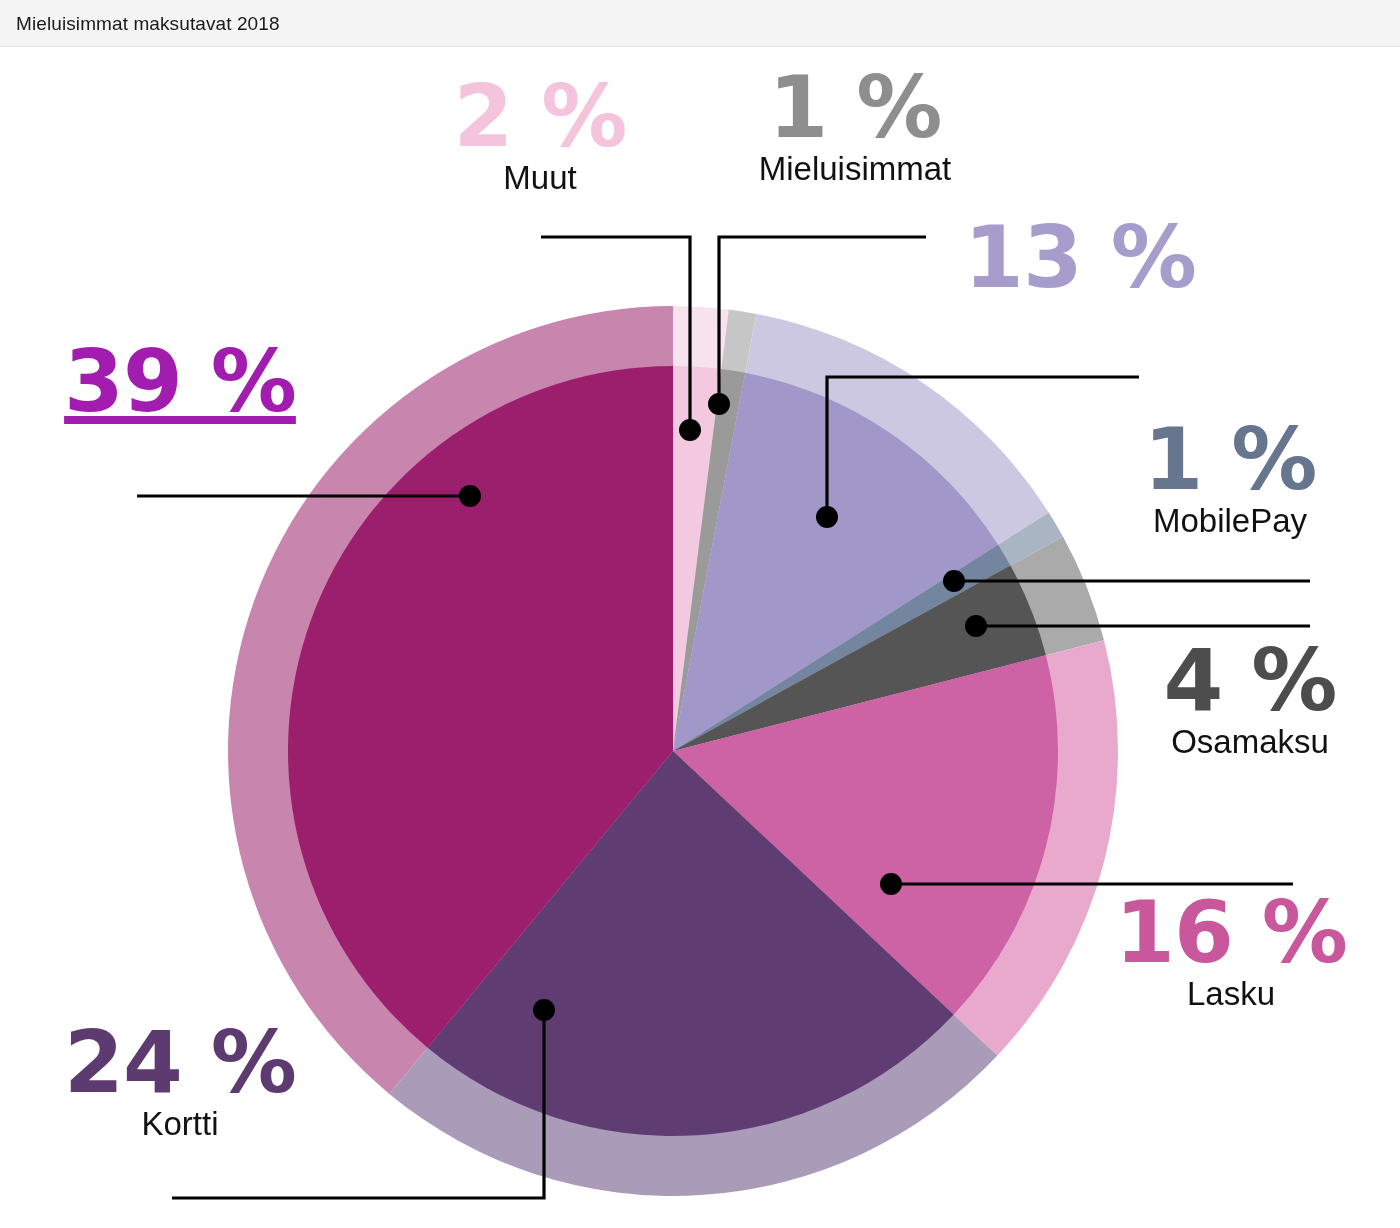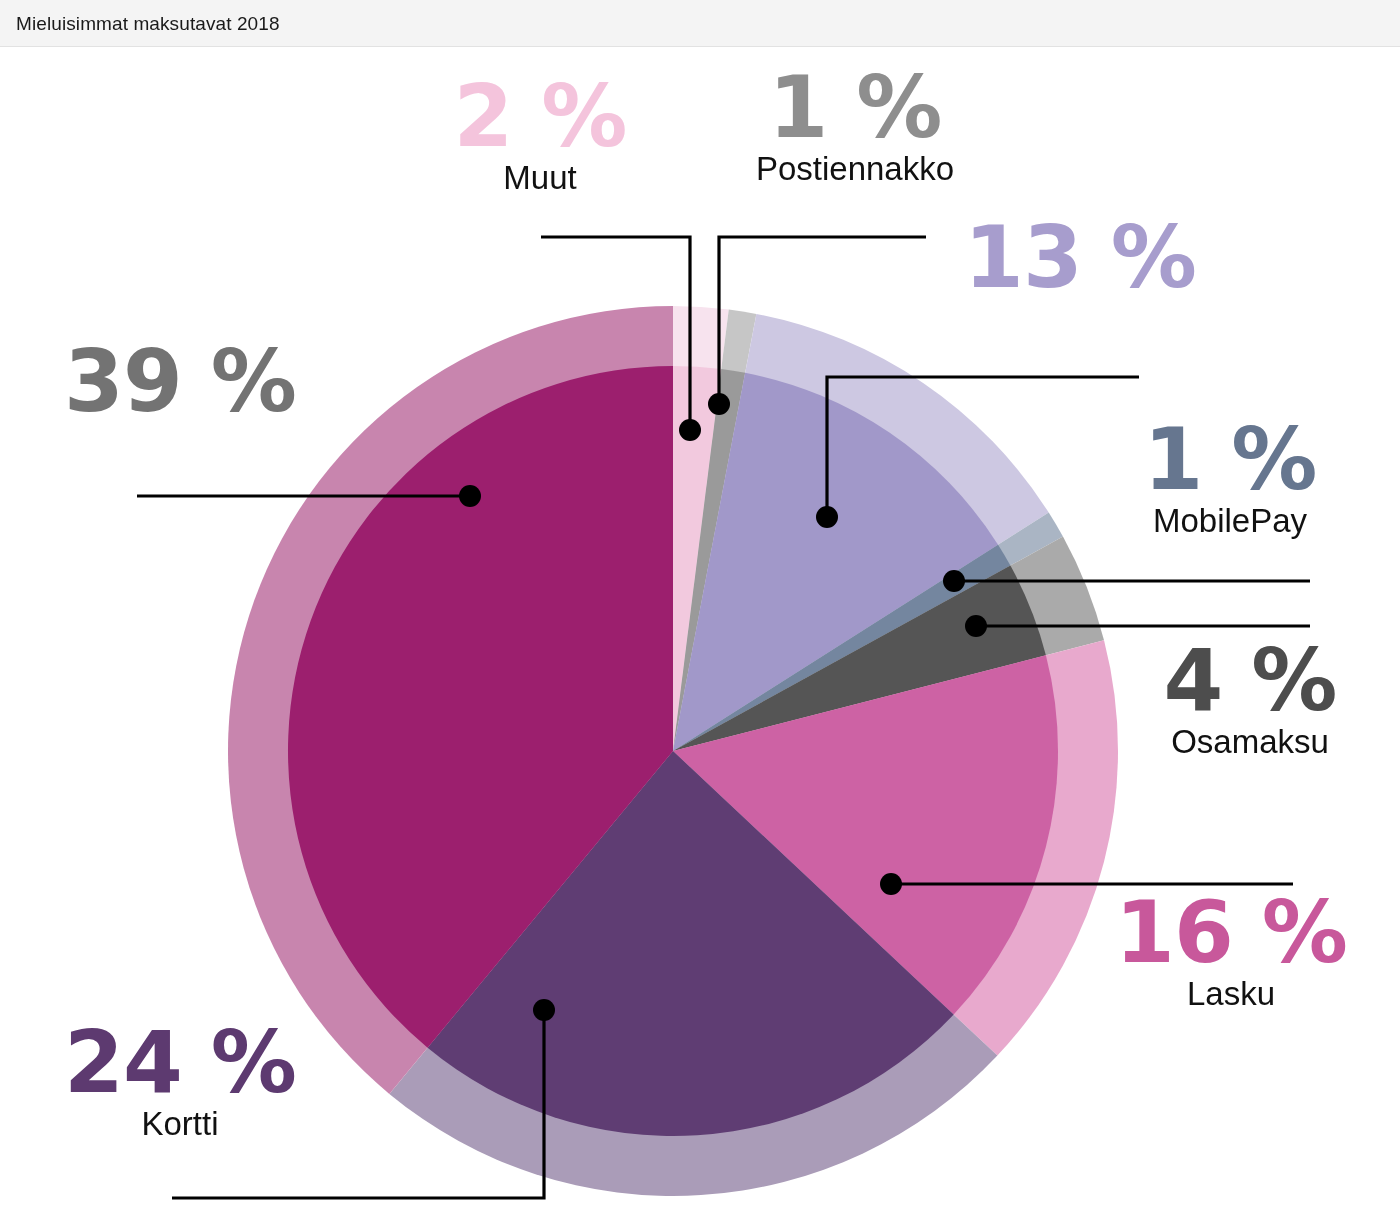--- a/index.html
+++ b/index.html
@@ -143,21 +143,21 @@
       </g>
     </svg>
 
     <div class="callout center-align" style="left:410px; top:29px; width:260px;">
       <span class="pct" style="color:#f4c4dc;">2 %</span>
       <span class="name">Muut</span>
     </div>
 
     <div class="callout center-align" style="left:715px; top:20px; width:280px;">
       <span class="pct" style="color:#8e8e8e;">1 %</span>
-      <span class="name">Postiennakko</span>
+      <span class="name">Mieluisimmat</span>
     </div>
 
     <div class="callout center-align" style="left:930px; top:170px; width:300px;">
       <span class="pct" style="color:#a79dcd;">13 %</span>
     </div>
 
     <div class="callout center-align" style="left:1090px; top:372px; width:280px;">
       <span class="pct" style="color:#66768f;">1 %</span>
       <span class="name">MobilePay</span>
     </div>
@@ -171,17 +171,17 @@
       <span class="pct" style="color:#c8589b;">16 %</span>
       <span class="name">Lasku</span>
     </div>
 
     <div class="callout center-align" style="left:30px; top:975px; width:300px;">
       <span class="pct" style="color:#5d3a70;">24 %</span>
       <span class="name">Kortti</span>
     </div>
 
     <div class="callout center-align" style="left:15px; top:294px; width:330px;">
-      <span class="pct" style="color:#737373;">39 %</span>
+      <span class="pct" style="color:#a21caf;text-decoration:underline;">39 %</span>
     </div>
 
   </div>
 </div>
 
 </body></html>

